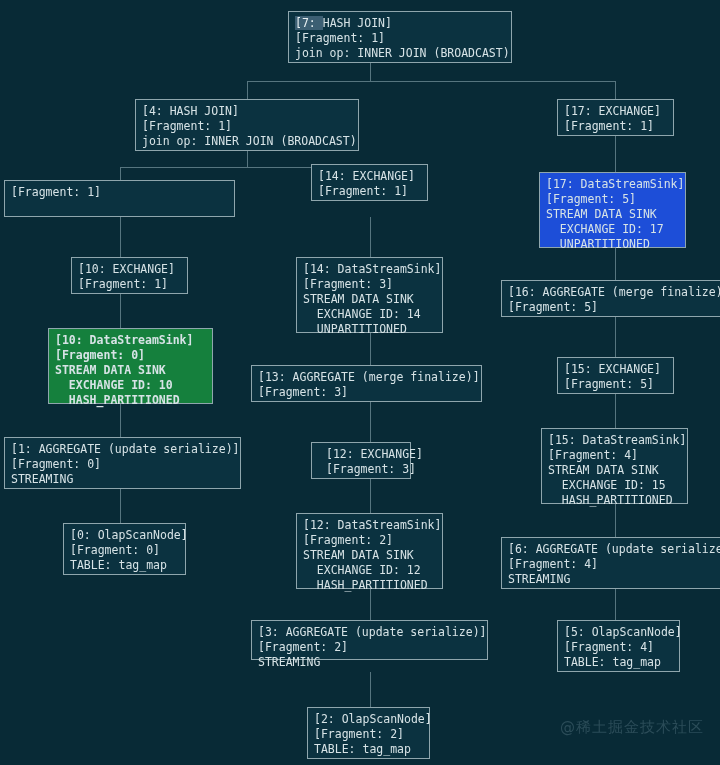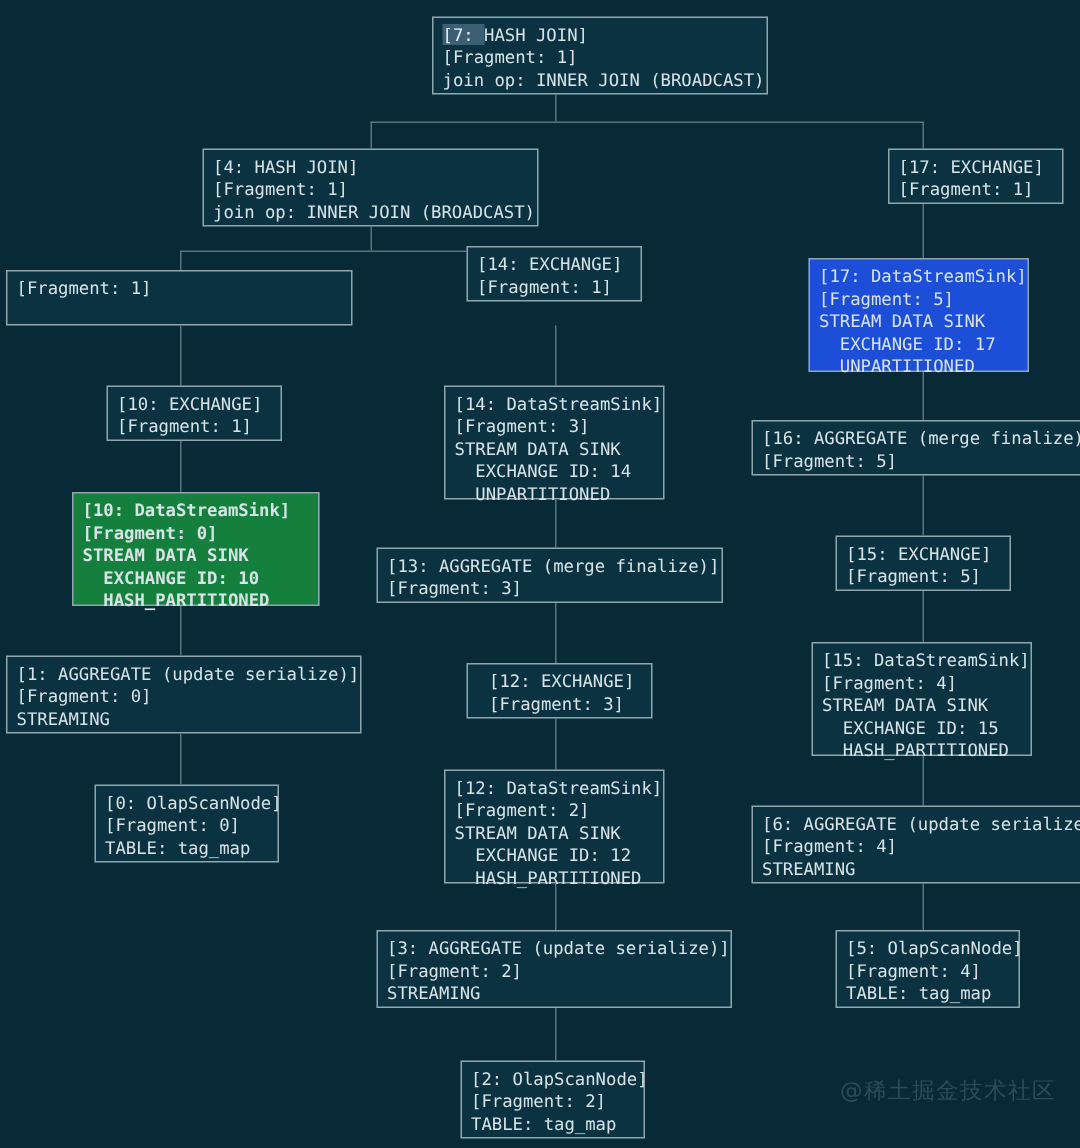--- a/index.html
+++ b/index.html
@@ -74,33 +74,33 @@
     <div class="edge v" style="left: 370px; top: 589px; background: rgb(86, 117, 127); height: 31px;"></div>
     <div class="edge v" style="left: 370px; top: 672px; background: rgb(86, 117, 127); height: 35px;"></div>
     <div class="edge v" style="left: 615px; top: 136px; background: rgb(86, 117, 127); height: 36px;"></div>
     <div class="edge v" style="left: 615px; top: 248px; background: rgb(86, 117, 127); height: 32px;"></div>
     <div class="edge v" style="left: 615px; top: 317px; background: rgb(86, 117, 127); height: 40px;"></div>
     <div class="edge v" style="left: 615px; top: 394px; background: rgb(86, 117, 127); height: 34px;"></div>
     <div class="edge v" style="left: 615px; top: 504px; background: rgb(86, 117, 127); height: 33px;"></div>
     <div class="edge v" style="left: 615px; top: 589px; background: rgb(86, 117, 127); height: 31px;"></div>
     <div class="node" style="left: 258px; top: 11px; width: 224px; height: 52px; background: rgb(11, 50, 64); border-color: rgb(143, 166, 173); color: rgb(215, 227, 230); margin-left: 30px;"><span class="ln"><span class="hl" style="background: rgb(60, 95, 115);">[7: </span>HASH JOIN]</span><span class="ln">[Fragment: 1]</span><span class="ln">join op: INNER JOIN (BROADCAST)</span></div>
     <div class="node" style="left: 135px; top: 99px; width: 224px; height: 52px; background: rgb(11, 50, 64); border-color: rgb(143, 166, 173); color: rgb(215, 227, 230);"><span class="ln">[4: HASH JOIN]</span><span class="ln">[Fragment: 1]</span><span class="ln">join op: INNER JOIN (BROADCAST)</span></div>
-    <div class="node" style="left: 557px; top: 99px; width: 117px; height: 37px; background: rgb(11, 50, 64); border-color: rgb(143, 166, 173); color: rgb(215, 227, 230); margin-left: 35px;"><span class="ln">[17: EXCHANGE]</span><span class="ln">[Fragment: 1]</span></div>
+    <div class="node" style="left: 557px; top: 99px; width: 117px; height: 37px; background: rgb(11, 50, 64); border-color: rgb(143, 166, 173); color: rgb(215, 227, 230);"><span class="ln">[17: EXCHANGE]</span><span class="ln">[Fragment: 1]</span></div>
     <div class="node" style="left: 4px; top: 180px; width: 231px; height: 37px; background: rgb(11, 50, 64); border-color: rgb(143, 166, 173); color: rgb(215, 227, 230);"><span class="ln">[Fragment: 1]</span></div>
     <div class="node" style="left: 311px; top: 164px; width: 117px; height: 37px; background: rgb(11, 50, 64); border-color: rgb(143, 166, 173); color: rgb(215, 227, 230);"><span class="ln">[14: EXCHANGE]</span><span class="ln">[Fragment: 1]</span></div>
     <div class="node" style="left: 539px; top: 172px; width: 147px; height: 76px; background: #1d4ed8; border-color: rgb(143, 166, 173); color: rgb(215, 227, 230);"><span class="ln">[17: DataStreamSink]</span><span class="ln">[Fragment: 5]</span><span class="ln">STREAM DATA SINK</span><span class="ln">  EXCHANGE ID: 17</span><span class="ln">  UNPARTITIONED</span></div>
     <div class="node" style="left: 71px; top: 257px; width: 117px; height: 37px; background: rgb(11, 50, 64); border-color: rgb(143, 166, 173); color: rgb(215, 227, 230);"><span class="ln">[10: EXCHANGE]</span><span class="ln">[Fragment: 1]</span></div>
     <div class="node" style="left: 296px; top: 257px; width: 147px; height: 76px; background: rgb(11, 50, 64); border-color: rgb(143, 166, 173); color: rgb(215, 227, 230);"><span class="ln">[14: DataStreamSink]</span><span class="ln">[Fragment: 3]</span><span class="ln">STREAM DATA SINK</span><span class="ln">  EXCHANGE ID: 14</span><span class="ln">  UNPARTITIONED</span></div>
     <div class="node" style="left: 501px; top: 280px; width: 231px; height: 37px; background: rgb(11, 50, 64); border-color: rgb(143, 166, 173); color: rgb(215, 227, 230);"><span class="ln">[16: AGGREGATE (merge finalize)]</span><span class="ln">[Fragment: 5]</span></div>
     <div class="node" style="left: 48px; top: 328px; width: 165px; height: 76px; background: #15803d; border-color: rgb(143, 166, 173); color: rgb(215, 227, 230); font-weight: bold;"><span class="ln">[10: DataStreamSink]</span><span class="ln">[Fragment: 0]</span><span class="ln">STREAM DATA SINK</span><span class="ln">  EXCHANGE ID: 10</span><span class="ln">  HASH_PARTITIONED</span></div>
     <div class="node" style="left: 557px; top: 357px; width: 117px; height: 37px; background: rgb(11, 50, 64); border-color: rgb(143, 166, 173); color: rgb(215, 227, 230);"><span class="ln">[15: EXCHANGE]</span><span class="ln">[Fragment: 5]</span></div>
     <div class="node" style="left: 251px; top: 365px; width: 231px; height: 37px; background: rgb(11, 50, 64); border-color: rgb(143, 166, 173); color: rgb(215, 227, 230);"><span class="ln">[13: AGGREGATE (merge finalize)]</span><span class="ln">[Fragment: 3]</span></div>
     <div class="node" style="left: 4px; top: 437px; width: 237px; height: 52px; background: rgb(11, 50, 64); border-color: rgb(143, 166, 173); color: rgb(215, 227, 230);"><span class="ln">[1: AGGREGATE (update serialize)]</span><span class="ln">[Fragment: 0]</span><span class="ln">STREAMING</span></div>
-    <div class="node" style="left: 311px; top: 442px; width: 124px; height: 37px; background: rgb(11, 50, 64); border-color: rgb(143, 166, 173); color: rgb(215, 227, 230); padding-left: 14px;"><span class="ln">[12: EXCHANGE]</span><span class="ln">[Fragment: 3]</span></div>
+    <div class="node" style="left: 311px; top: 442px; width: 100px; height: 37px; background: rgb(11, 50, 64); border-color: rgb(143, 166, 173); color: rgb(215, 227, 230); padding-left: 14px;"><span class="ln">[12: EXCHANGE]</span><span class="ln">[Fragment: 3]</span></div>
     <div class="node" style="left: 541px; top: 428px; width: 147px; height: 76px; background: rgb(11, 50, 64); border-color: rgb(143, 166, 173); color: rgb(215, 227, 230);"><span class="ln">[15: DataStreamSink]</span><span class="ln">[Fragment: 4]</span><span class="ln">STREAM DATA SINK</span><span class="ln">  EXCHANGE ID: 15</span><span class="ln">  HASH_PARTITIONED</span></div>
     <div class="node" style="left: 63px; top: 523px; width: 123px; height: 52px; background: rgb(11, 50, 64); border-color: rgb(143, 166, 173); color: rgb(215, 227, 230);"><span class="ln">[0: OlapScanNode]</span><span class="ln">[Fragment: 0]</span><span class="ln">TABLE: tag_map</span></div>
     <div class="node" style="left: 296px; top: 513px; width: 147px; height: 76px; background: rgb(11, 50, 64); border-color: rgb(143, 166, 173); color: rgb(215, 227, 230);"><span class="ln">[12: DataStreamSink]</span><span class="ln">[Fragment: 2]</span><span class="ln">STREAM DATA SINK</span><span class="ln">  EXCHANGE ID: 12</span><span class="ln">  HASH_PARTITIONED</span></div>
     <div class="node" style="left: 501px; top: 537px; width: 237px; height: 52px; background: rgb(11, 50, 64); border-color: rgb(143, 166, 173); color: rgb(215, 227, 230);"><span class="ln">[6: AGGREGATE (update serialize)]</span><span class="ln">[Fragment: 4]</span><span class="ln">STREAMING</span></div>
-    <div class="node" style="left: 251px; top: 620px; width: 237px; height: 52px; background: rgb(11, 50, 64); border-color: rgb(143, 166, 173); color: rgb(215, 227, 230);"><span class="ln">[3: AGGREGATE (update serialize)]</span><span class="ln">[Fragment: 2]</span><span class="ln">STREAMING</span></div>
+    <div class="node" style="left: 251px; top: 620px; width: 237px; height: 40px; background: rgb(11, 50, 64); border-color: rgb(143, 166, 173); color: rgb(215, 227, 230);"><span class="ln">[3: AGGREGATE (update serialize)]</span><span class="ln">[Fragment: 2]</span><span class="ln">STREAMING</span></div>
     <div class="node" style="left: 557px; top: 620px; width: 123px; height: 52px; background: rgb(11, 50, 64); border-color: rgb(143, 166, 173); color: rgb(215, 227, 230);"><span class="ln">[5: OlapScanNode]</span><span class="ln">[Fragment: 4]</span><span class="ln">TABLE: tag_map</span></div>
     <div class="node" style="left: 307px; top: 707px; width: 123px; height: 52px; background: rgb(11, 50, 64); border-color: rgb(143, 166, 173); color: rgb(215, 227, 230);"><span class="ln">[2: OlapScanNode]</span><span class="ln">[Fragment: 2]</span><span class="ln">TABLE: tag_map</span></div>
     <div class="watermark" style="color: rgb(43, 76, 88); left: 560px; top: 718px;">@稀土掘金技术社区</div>
   </div>
 
 </body></html>

